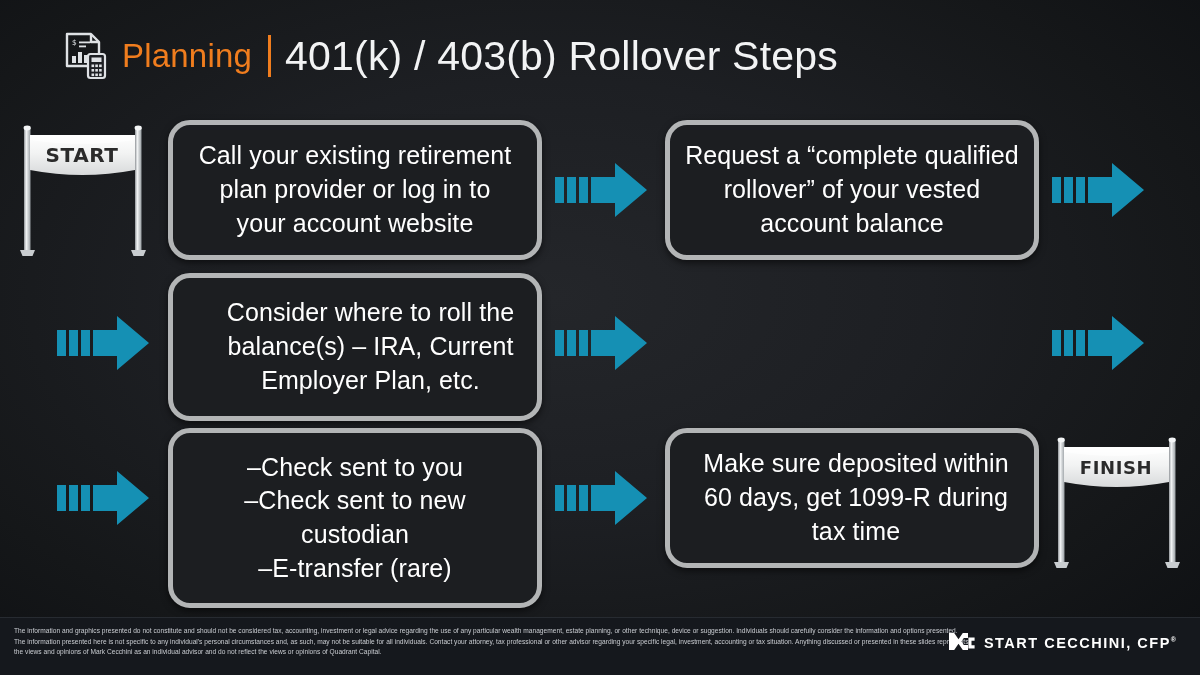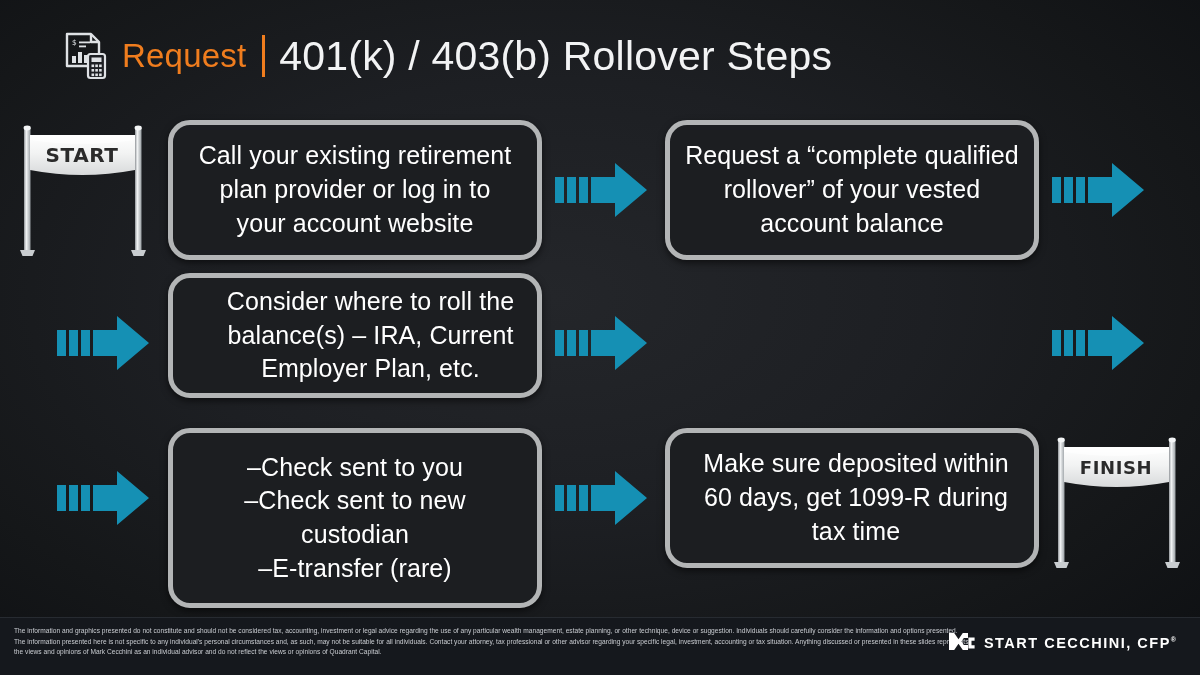--- a/index.html
+++ b/index.html
@@ -70,21 +70,21 @@
     color: #ffffff;
     font-size: 25px;
     line-height: 1.35;
     text-align: center;
     padding: 0 14px;
     white-space: pre-line;
     letter-spacing: 0.1px;
   }
   #box-1 { left: 168px; top: 120px; width: 374px; height: 140px; }
   #box-2 { left: 665px; top: 120px; width: 374px; height: 140px; }
-  #box-3 { left: 168px; top: 273px; width: 374px; height: 125px; padding-left: 31px; }
+  #box-3 { left: 168px; top: 273px; width: 374px; height: 148px; padding-left: 31px; }
   #box-4 { left: 665px; top: 273px; width: 374px; height: 140px; }
   #box-5 { left: 168px; top: 428px; width: 374px; height: 180px; }
   #box-6 { left: 665px; top: 428px; width: 374px; height: 140px; padding-left: 8px; }
   
   .arrow {
     position: absolute;
     width: 96px;
     height: 62px;
   }
   #arrow-1 { left: 553px; top: 159px; }
@@ -167,21 +167,21 @@
       <rect x="29.5" y="33.5" width="2.6" height="2.6" fill="#dfe2e5"></rect>
       <rect x="33.3" y="33.5" width="2.6" height="2.6" fill="#dfe2e5"></rect>
       <rect x="37.1" y="33.5" width="2.6" height="2.6" fill="#dfe2e5"></rect>
       <rect x="29.5" y="38" width="2.6" height="2.6" fill="#dfe2e5"></rect>
       <rect x="33.3" y="38" width="2.6" height="2.6" fill="#dfe2e5"></rect>
       <rect x="37.1" y="38" width="2.6" height="2.6" fill="#dfe2e5"></rect>
       <rect x="29.5" y="42.5" width="2.6" height="2.6" fill="#dfe2e5"></rect>
       <rect x="33.3" y="42.5" width="2.6" height="2.6" fill="#dfe2e5"></rect>
       <rect x="37.1" y="42.5" width="2.6" height="2.6" fill="#dfe2e5"></rect>
     </svg>
-    <span class="hdr-planning">Request</span>
+    <span class="hdr-planning">Planning</span>
     <span class="hdr-divider"></span>
     <span class="hdr-title">401(k) / 403(b) Rollover Steps</span>
   </div>
 
   <svg class="flag" id="flag-start" viewBox="0 0 140 142">
     <defs>
       <linearGradient id="poleGradA" x1="0" y1="0" x2="1" y2="0">
         <stop offset="0%" stop-color="#8e9296"></stop>
         <stop offset="35%" stop-color="#f4f6f7"></stop>
         <stop offset="100%" stop-color="#9aa0a4"></stop>

